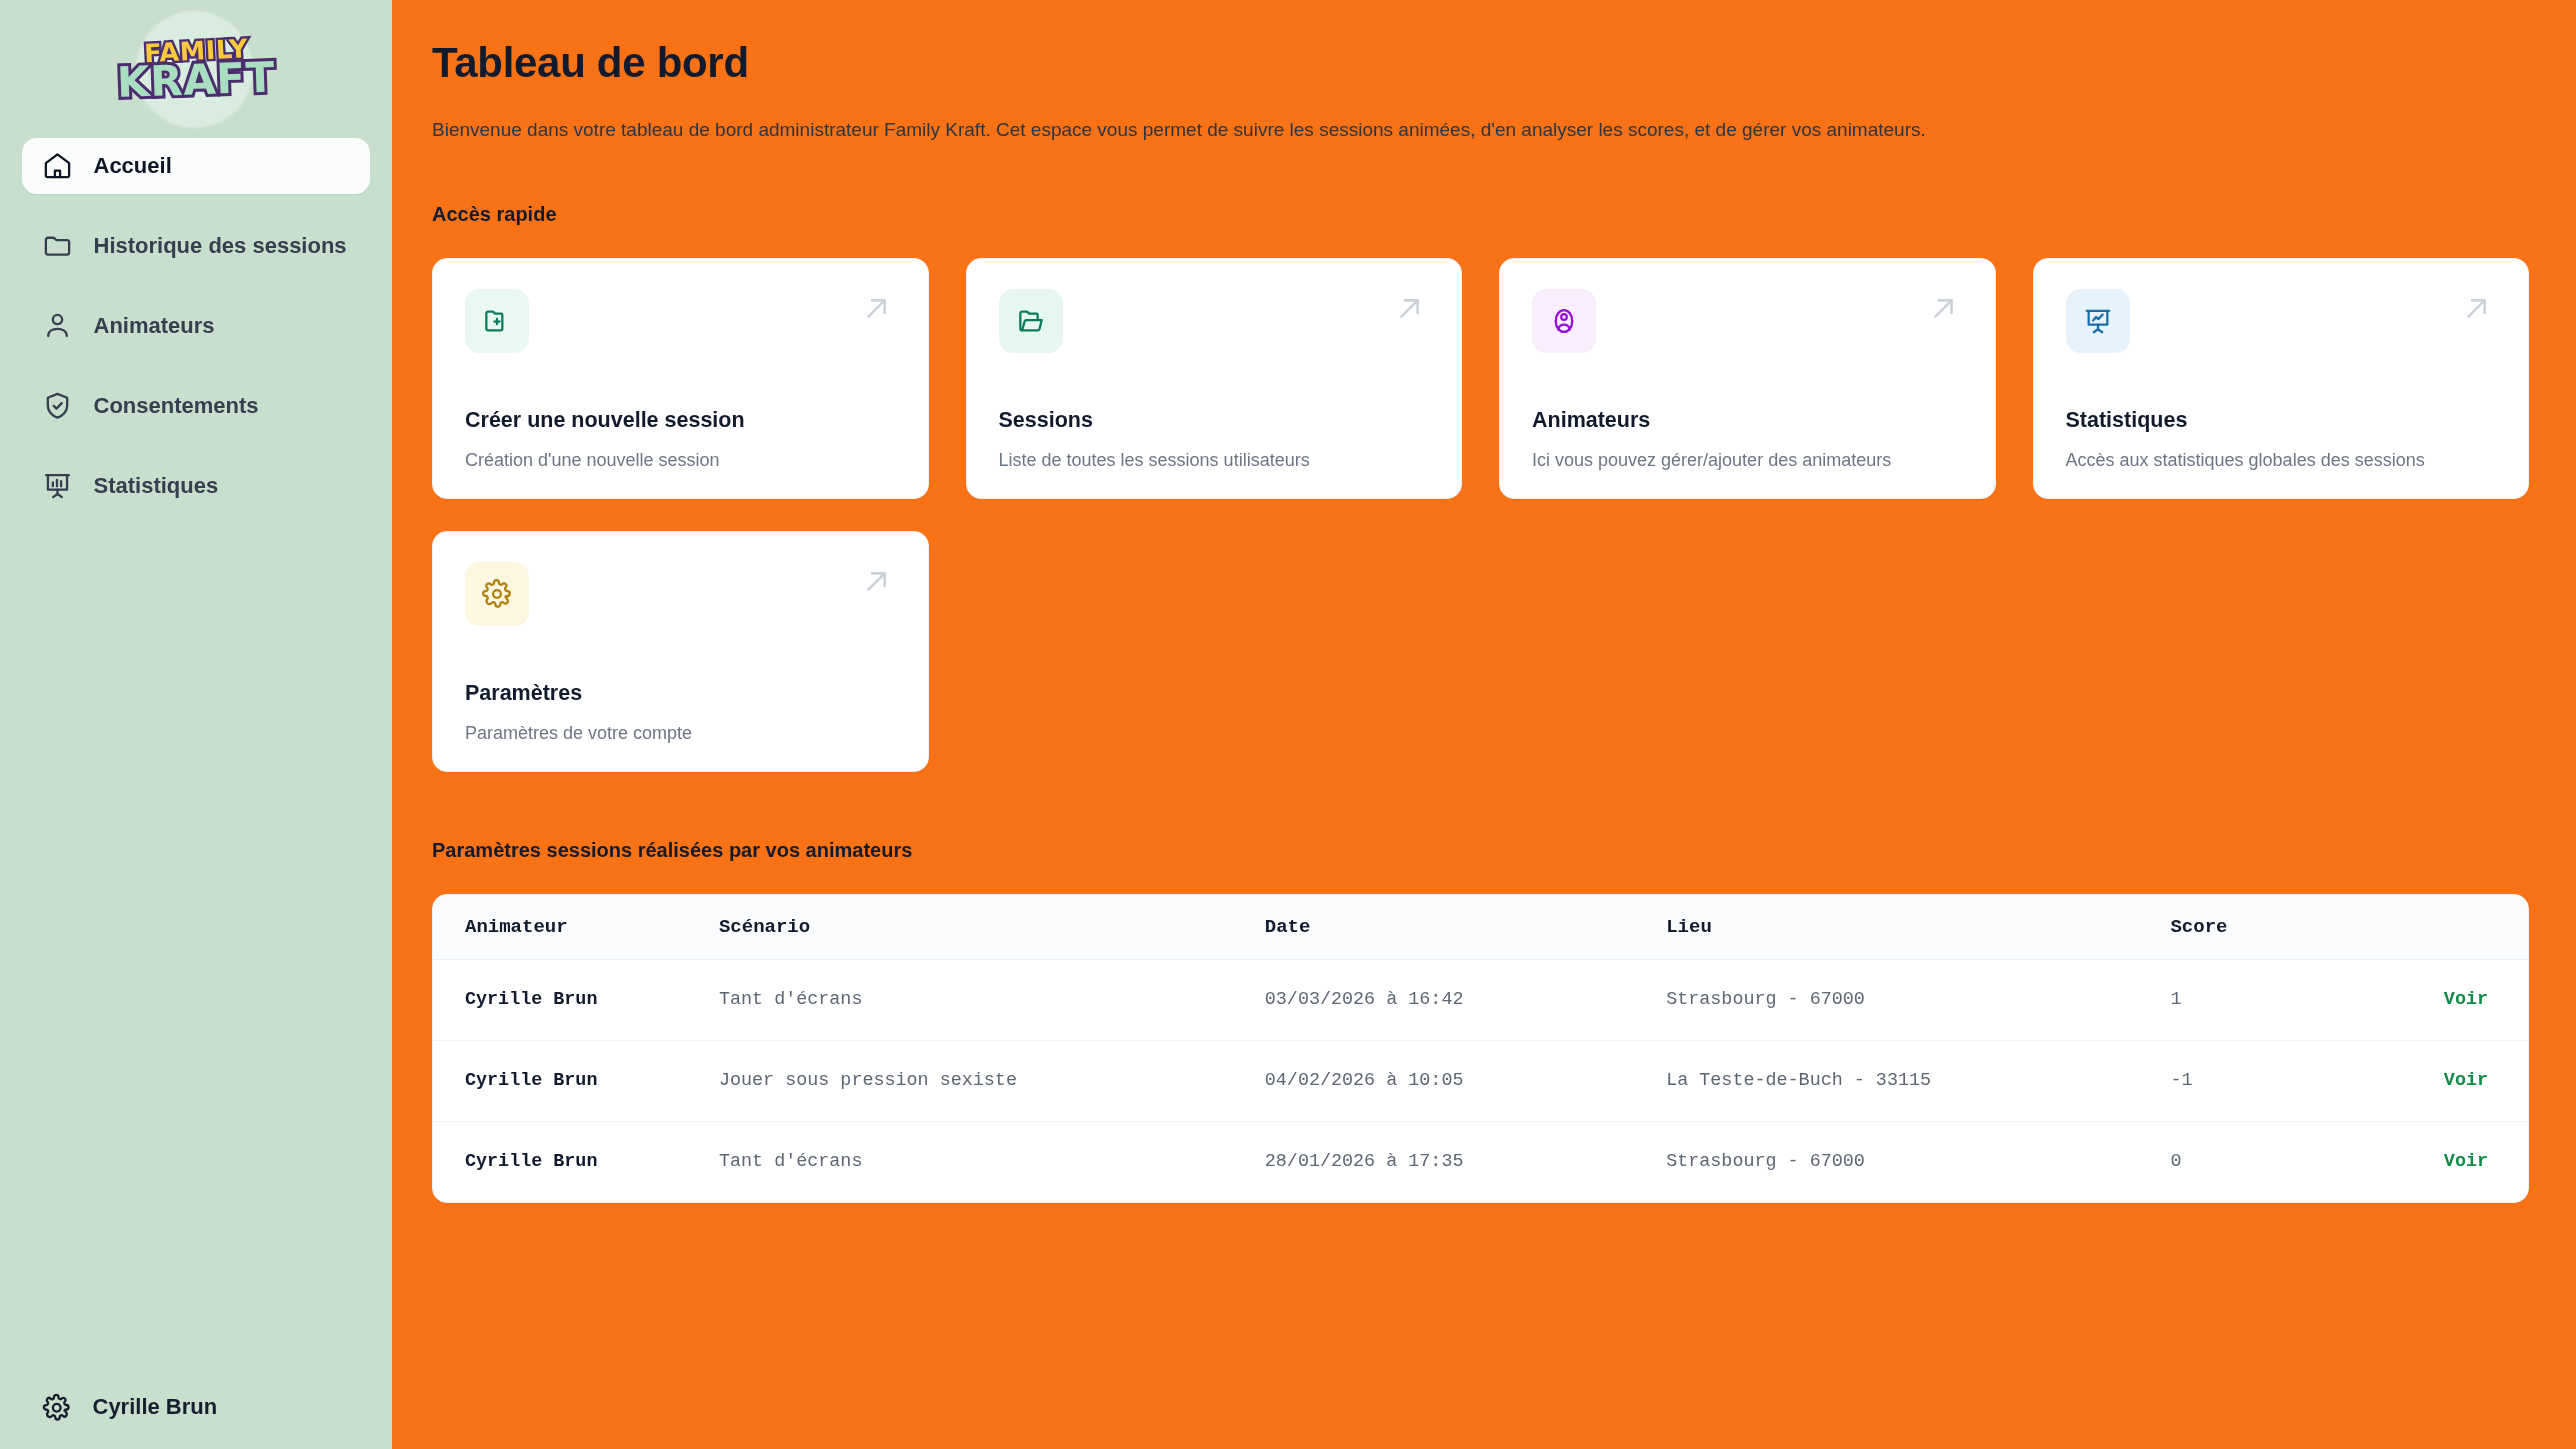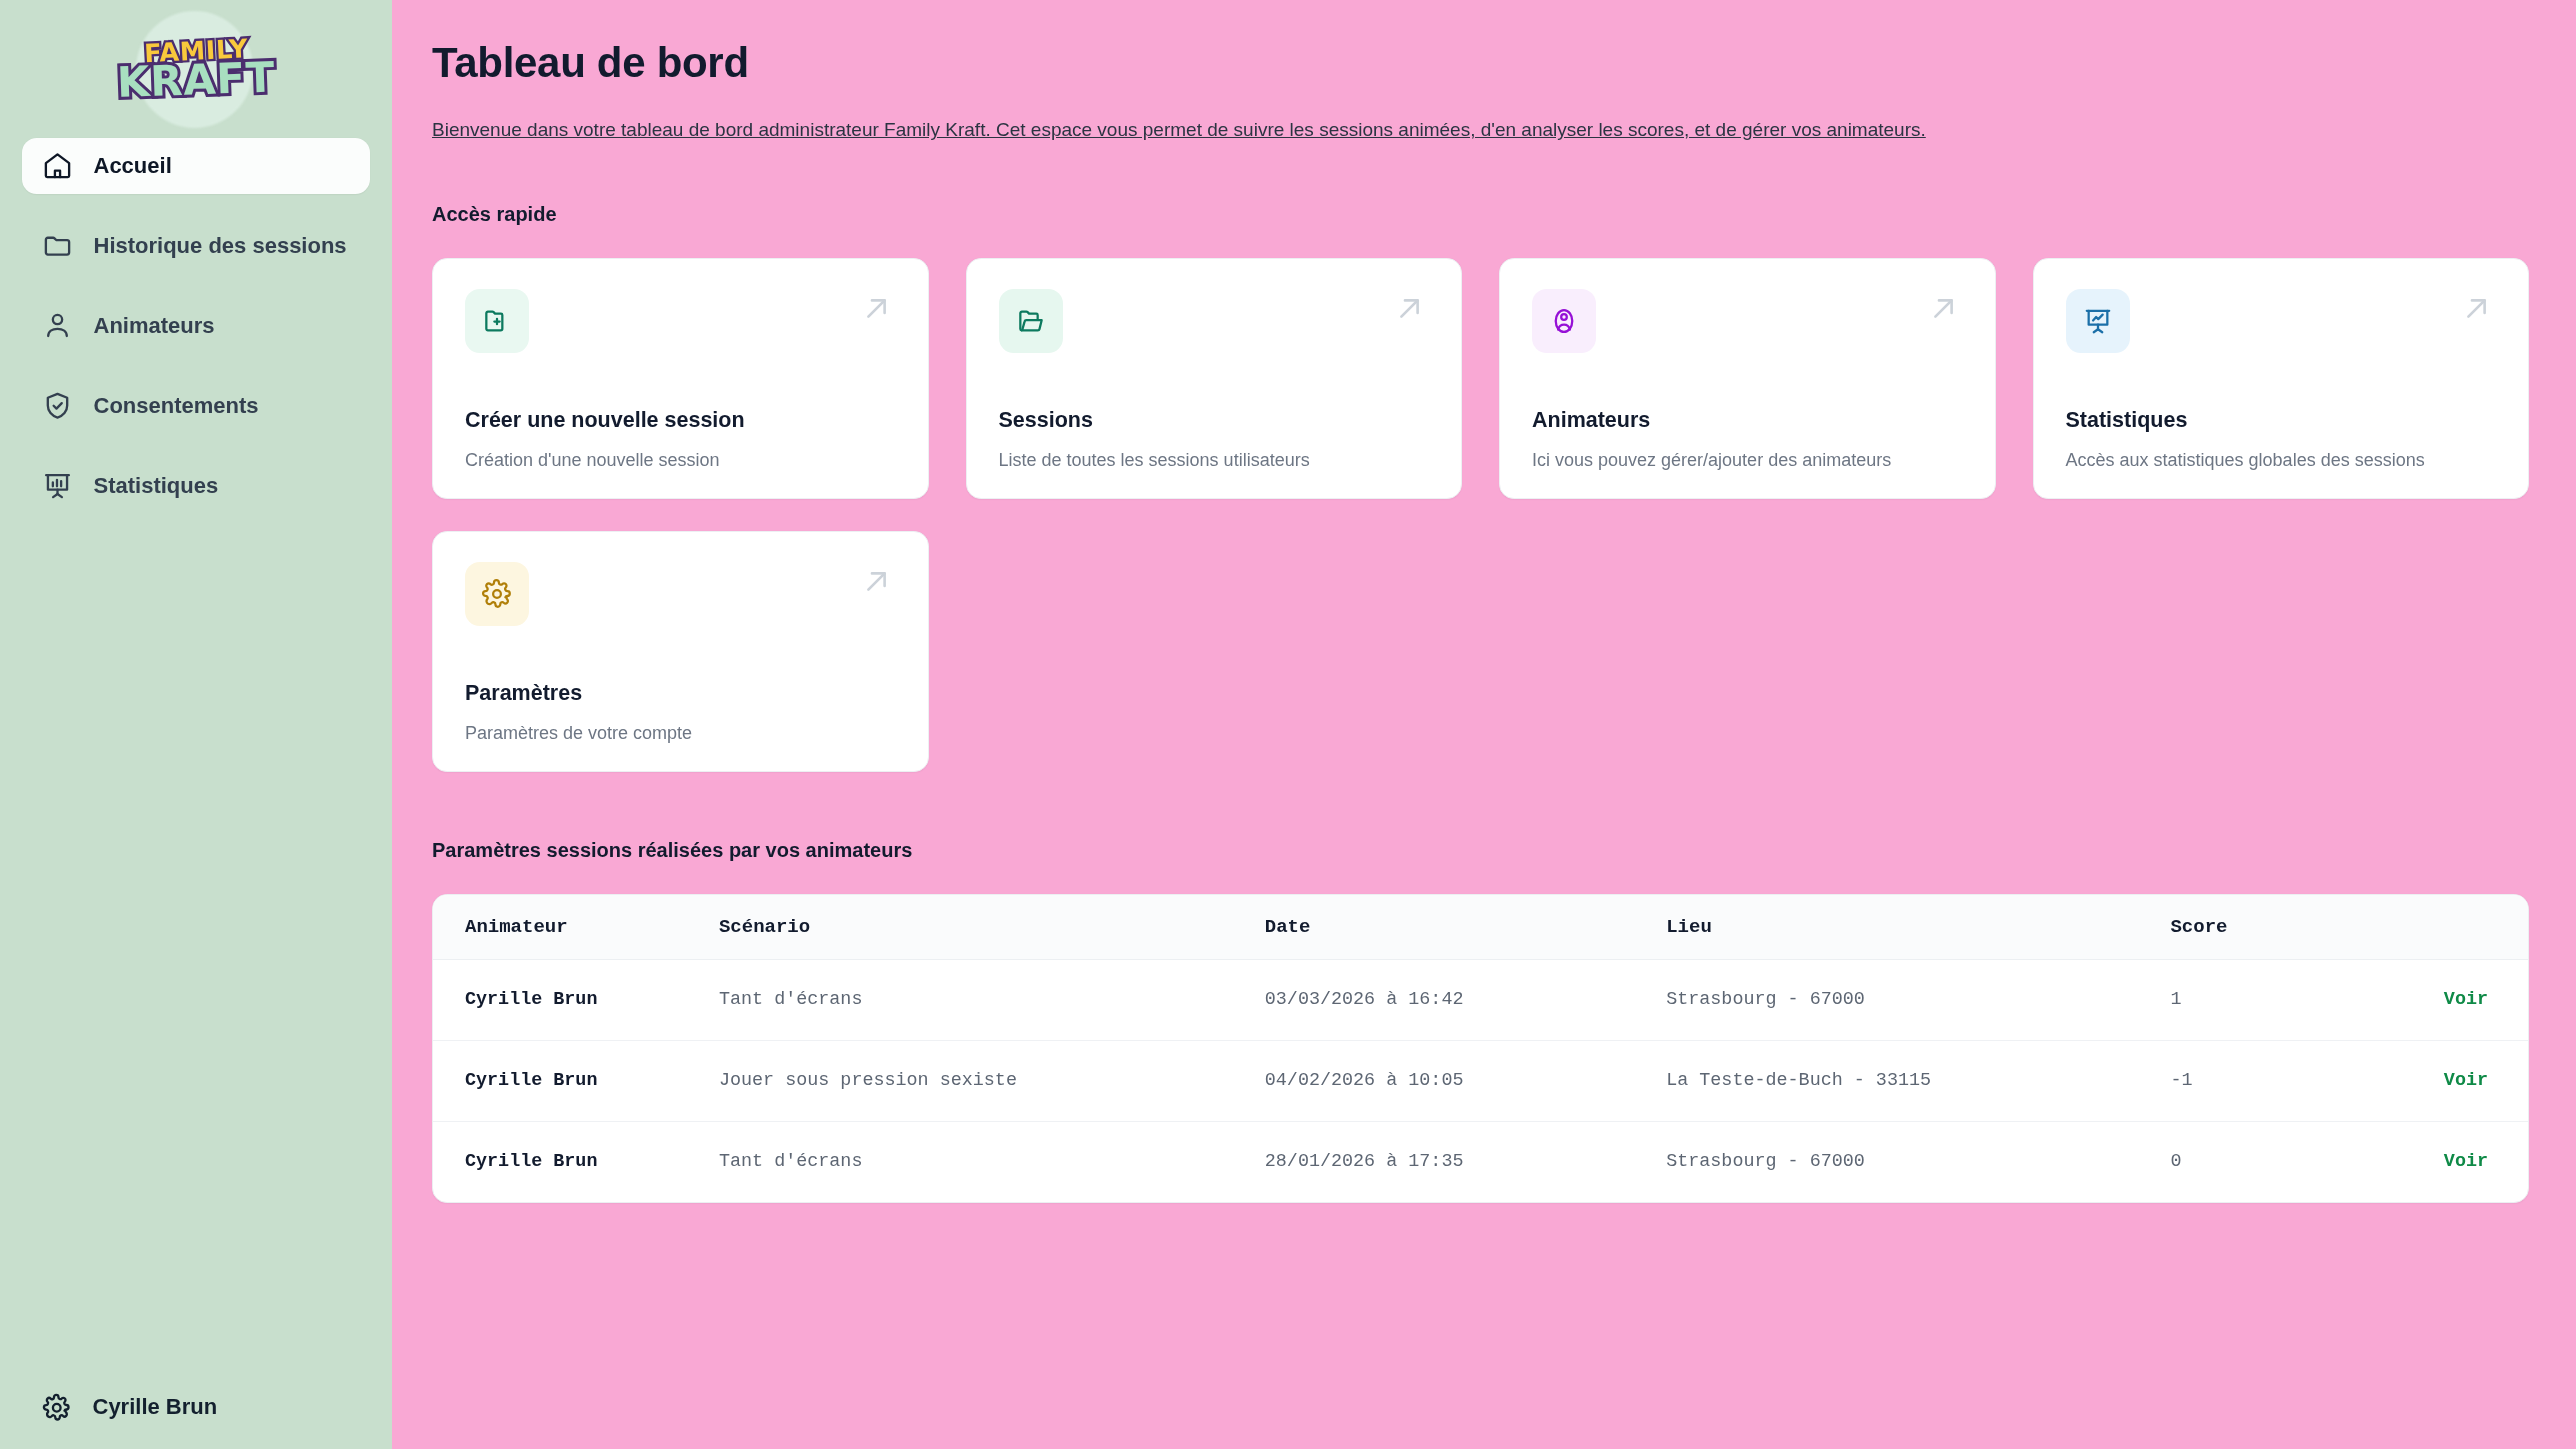--- a/index.html
+++ b/index.html
@@ -116,39 +116,38 @@
     cursor: pointer;
   }
   .sidebar-footer .ico { width: 29.5px; height: 29.5px; display:flex; align-items:center; justify-content:center; flex: 0 0 29.5px;}
   .sidebar-footer .ico svg { width: 29.5px; height: 29.5px; }
   .footer-name { font-size: 22px; font-weight: bold; color: #13202e; white-space: nowrap; }
 
   
   .main {
     flex: 1;
     height: 1449px;
-    background: #f9a8d4;
+    background: #f97316;
     padding: 39px 47px 0 40px;
     overflow: hidden;
   }
 
   .page-title {
     font-size: 42px;
     font-weight: bold;
     color: #121b2e;
     letter-spacing: -0.3px;
     line-height: 1.15;
   }
   .page-desc {
     margin-top: 29px;
     font-size: 19px;
     color: #2b3442;
     line-height: 1.45;
     white-space: nowrap;
-    text-decoration: underline;
   }
 
   .section-title {
     margin-top: 59px;
     font-size: 20px;
     font-weight: bold;
     color: #121b2e;
   }
 
   .cards-grid {

